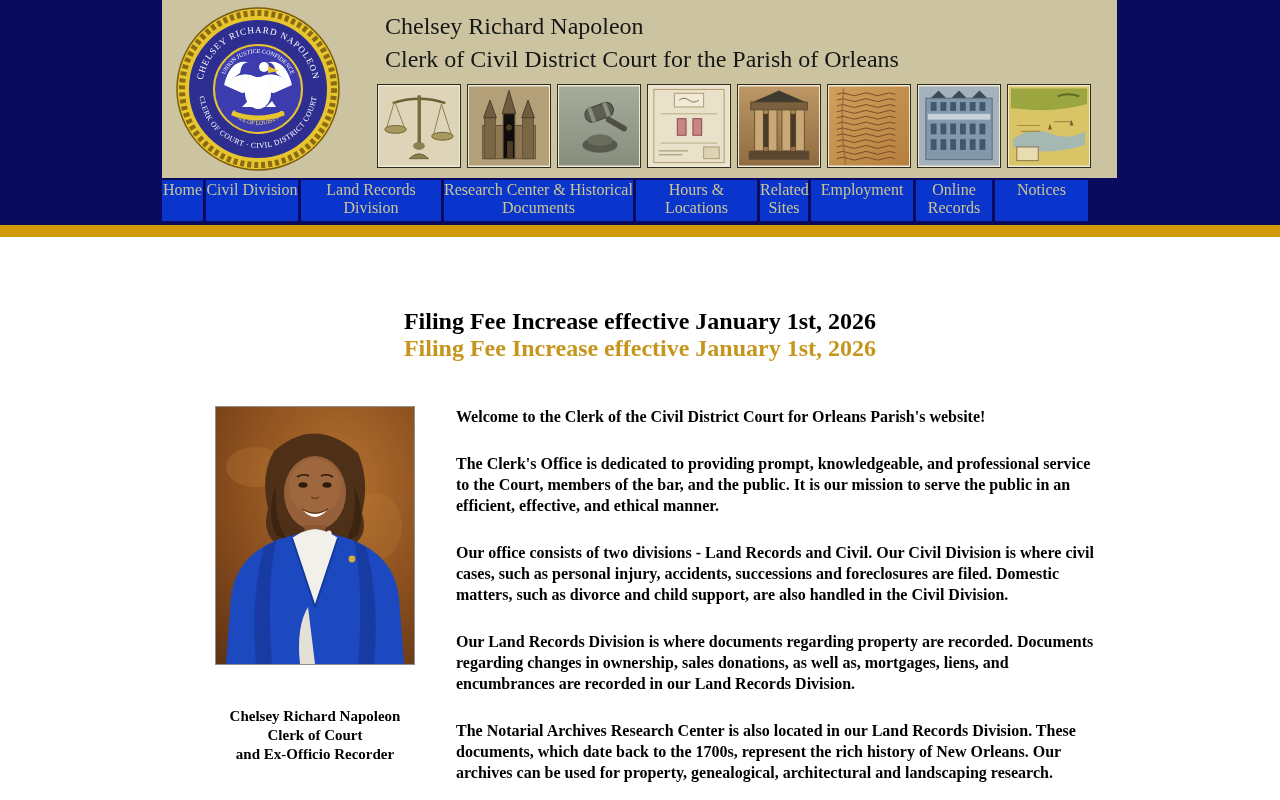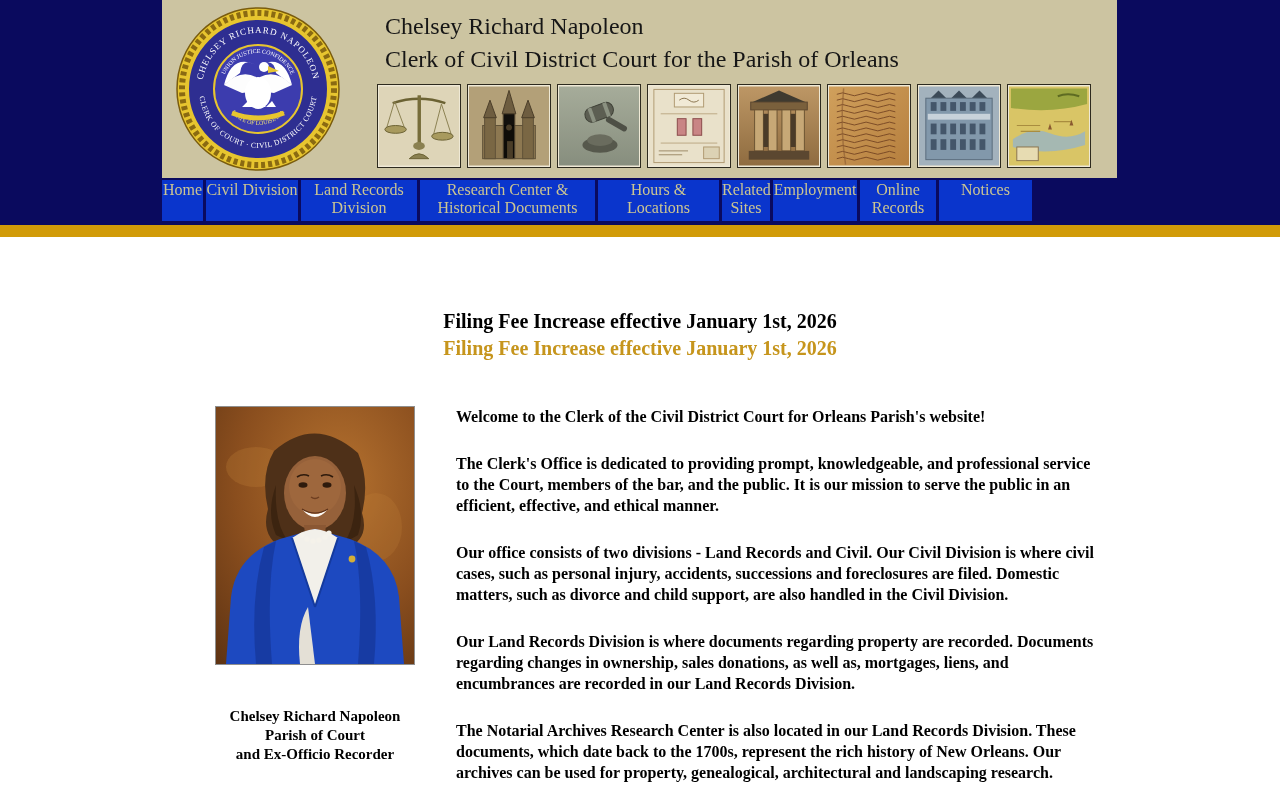--- a/index.html
+++ b/index.html
@@ -19,26 +19,26 @@
   .titles{position:absolute;left:223px;top:10px;font-size:24px;line-height:33px;color:#161616;white-space:nowrap;}
   .strip{position:absolute;left:215px;top:84px;display:flex;gap:6px;}
   .tile{width:84px;height:84px;border:1px solid #2d2a1e;background:#efe9d6;padding:1px;}
   .tile svg{display:block;width:100%;height:100%;}
   
   .nav-bar{display:flex;column-gap:3px;background:var(--navy);width:1280px;padding:2px 0 4px 162px;}
   .nav-cell{
     background:var(--nav-blue);color:var(--nav-text);font-size:16px;line-height:18px;
     text-align:center;height:41px;padding-top:1px;cursor:pointer;flex:none;
   }
-  .nc0{width:41px}.nc1{width:92px}.nc2{width:116px}.nc3{width:175px}.nc4{width:121px}
-  .nc5{width:48px}.nc6{width:84px}.nc7{width:76px}.nc8{width:93px}
+  .nc0{width:41px}.nc1{width:92px}.nc2{width:140px}.nc3{width:189px}.nc4{width:121px}
+  .nc5{width:48px}.nc6{width:102px}.nc7{width:76px}.nc8{width:93px}
   .gold-bar{height:12px;background:var(--gold-bar);}
   
   .main{height:563px;padding-top:71px;overflow:hidden;}
-  .notice{text-align:center;font-weight:bold;font-size:20px;line-height:27px;}
+  .notice{text-align:center;font-weight:bold;font-size:24px;line-height:27px;}
   .notice-gold{color:var(--gold-text);cursor:pointer;}
   .columns{display:flex;margin-top:44px;}
   .left-col{width:200px;margin-left:215px;flex:none;}
   .portrait{width:200px;height:259px;border:1px solid #8f8f8f;background:#6e3d1a;}
   .portrait svg{display:block;width:100%;height:100%;}
   .caption{margin-top:42px;text-align:center;font-weight:bold;font-size:15px;line-height:19px;}
   .right-col{width:640px;margin-left:41px;font-weight:bold;font-size:16px;line-height:21px;}
   .right-col p{margin:0 0 26px 0;}
   .welcome{}
 </style>
@@ -299,21 +299,21 @@
               <circle cx="97" cy="134" r="2.6"></circle>
             <circle cx="103" cy="133" r="2.6"></circle>
               <circle cx="109" cy="130" r="2.6"></circle>
               <circle cx="113" cy="126" r="2.6"></circle>
           </g>
           <circle cx="136" cy="152" r="3.4" fill="#D4AF37"></circle>
         </svg>
       </div>
       <div class="caption">
         <div>Chelsey Richard Napoleon</div>
-        <div>Parish of Court</div>
+        <div>Clerk of Court</div>
         <div>and Ex-Officio Recorder</div>
       </div>
     </div>
 
     <div class="right-col">
       <p class="welcome">Welcome to the Clerk of the Civil District Court for Orleans Parish's website!</p>
       <p>The Clerk's Office is dedicated to providing prompt, knowledgeable, and professional service to the Court, members of the bar, and the public. It is our mission to serve the public in an efficient, effective, and ethical manner.</p>
       <p>Our office consists of two divisions - Land Records and Civil. Our Civil Division is where civil cases, such as personal injury, accidents, successions and foreclosures are filed. Domestic matters, such as divorce and child support, are also handled in the Civil Division.</p>
       <p>Our Land Records Division is where documents regarding property are recorded. Documents regarding changes in ownership, sales donations, as well as, mortgages, liens, and encumbrances are recorded in our Land Records Division.</p>
       <p>The Notarial Archives Research Center is also located in our Land Records Division. These documents, which date back to the 1700s, represent the rich history of New Orleans. Our archives can be used for property, genealogical, architectural and landscaping research.</p>

